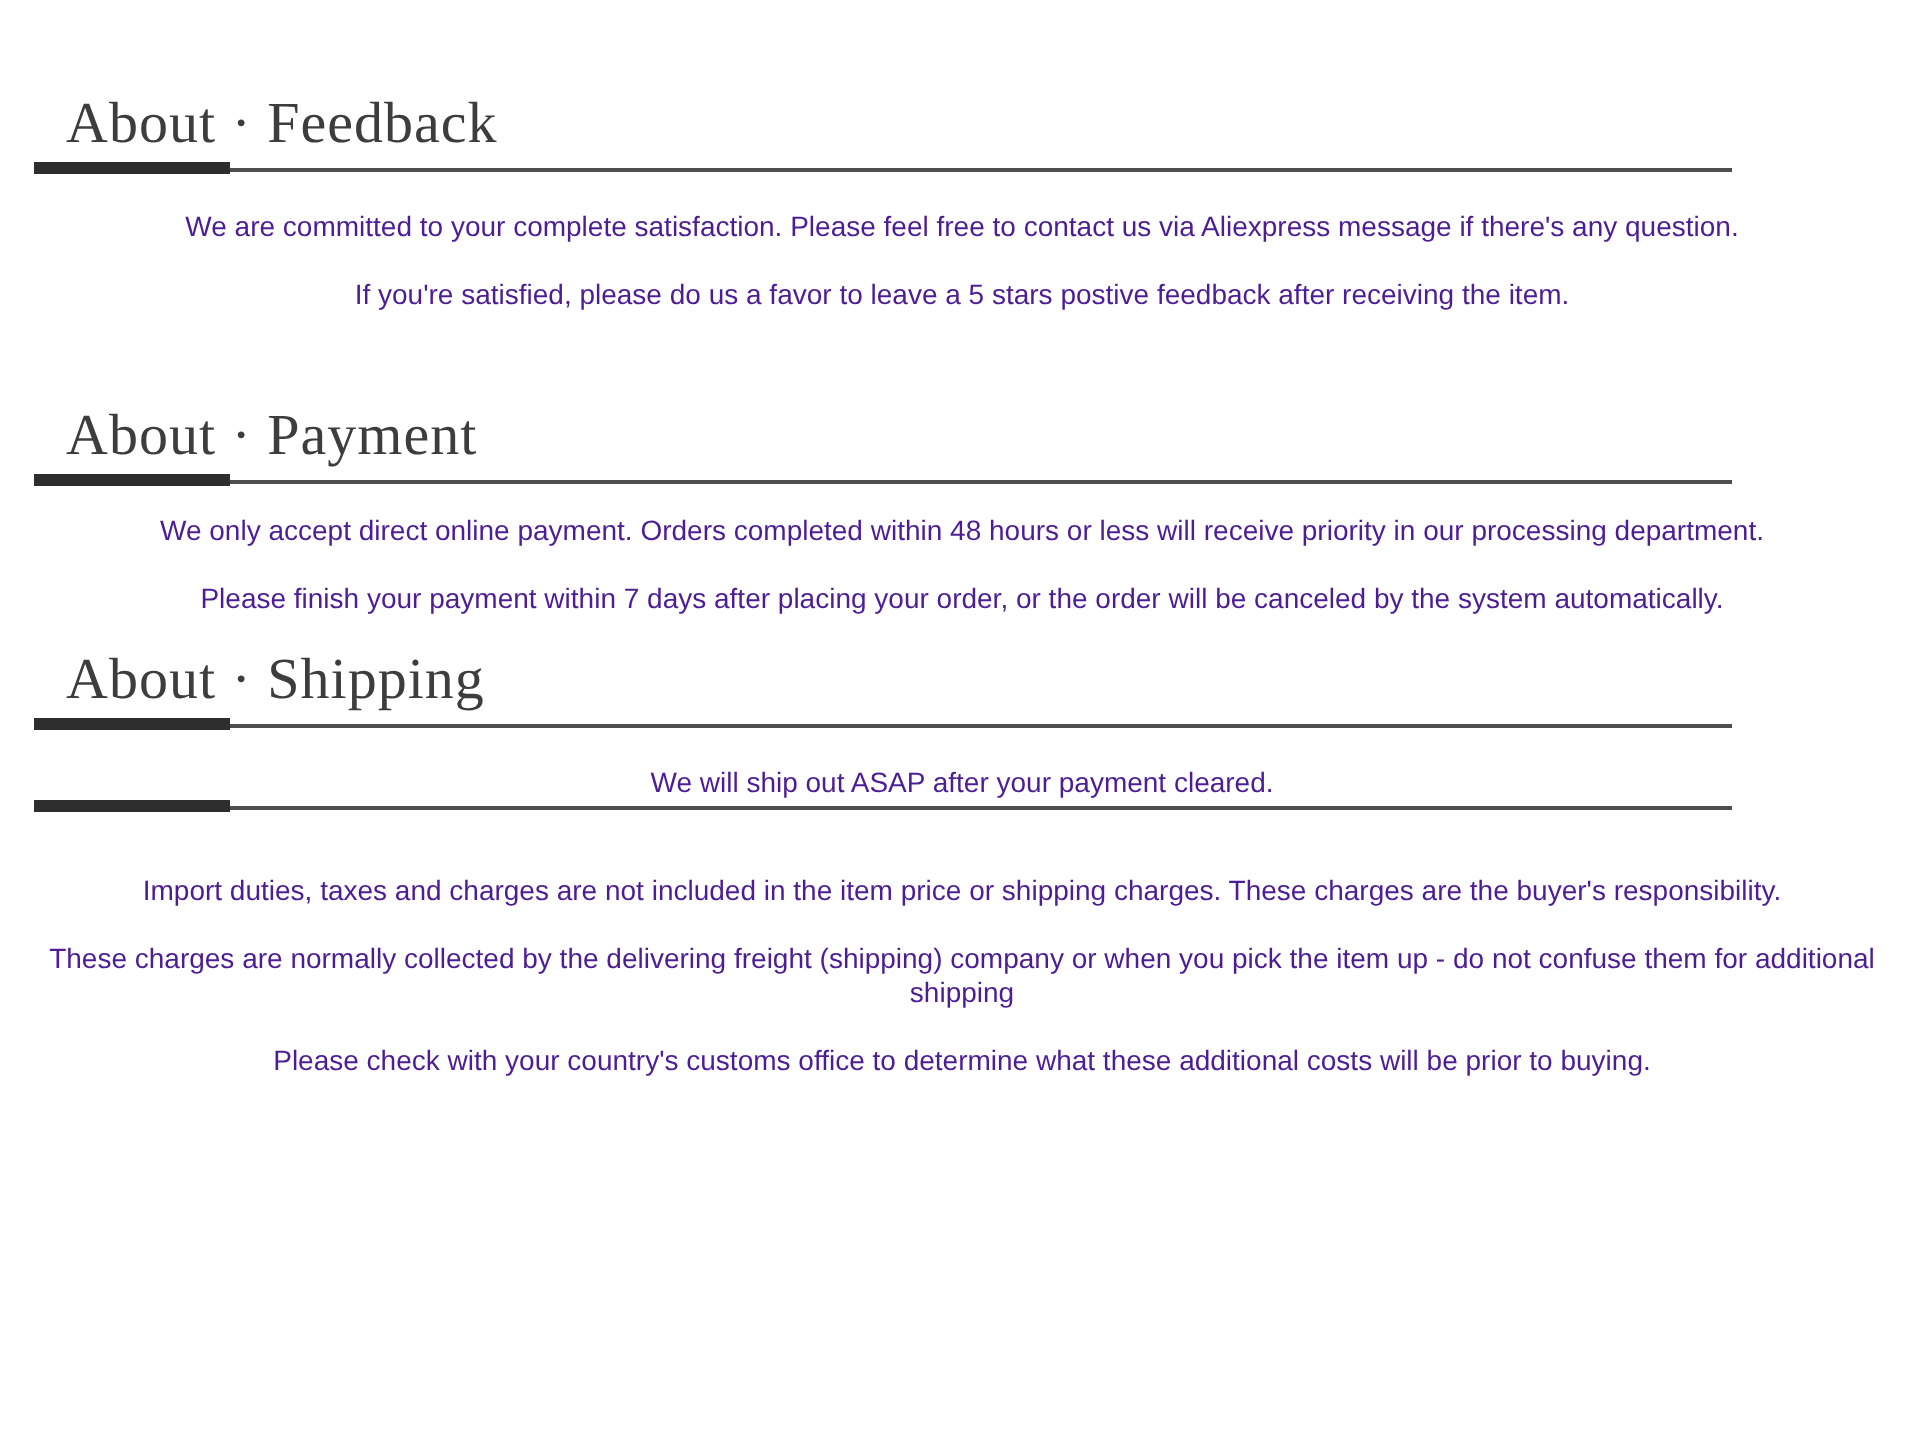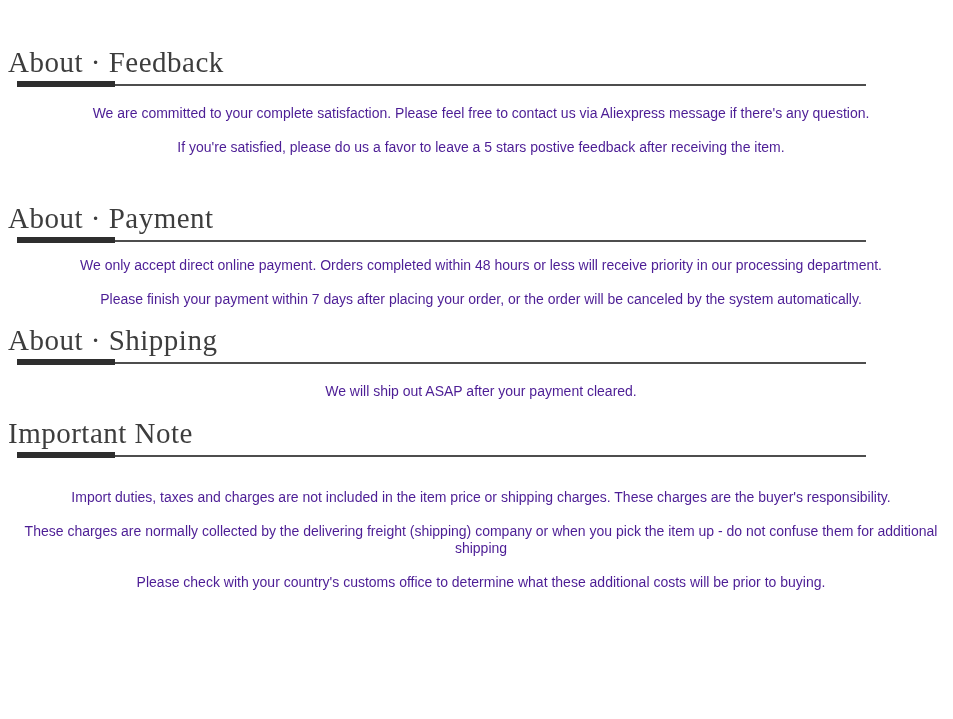--- a/index.html
+++ b/index.html
@@ -20,21 +20,21 @@
     background: #ffffff;
     overflow: hidden; 
   }
   .sec-title {
     font-family: "Liberation Serif", "DejaVu Serif", serif;
     font-weight: 400;
     font-size: 29px;
     line-height: 32px;
     color: #3d3d3d;
     letter-spacing: 0.5px;
-    margin: 0 0 3px 8px;
+    margin: 0 0 3px 33px;
   }
   .rule {
     position: relative;
     height: 6px;
     width: 849px;
     margin-left: 17px;
   }
   .rule::after {            
     content: "";
     position: absolute;
@@ -91,20 +91,19 @@
     <p class="body-text">Please finish your payment within 7 days after placing your order, or the order will be canceled by the system automatically.</p>
   </section>
 
   <section class="sec s3">
     <h2 class="sec-title">About · Shipping</h2>
     <div class="rule"></div>
     <p class="body-text lead">We will ship out ASAP after your payment cleared.</p>
   </section>
 
   <section class="sec s4">
-    <h2 class="sec-title">Important Note</h2>
     <div class="rule"></div>
     <p class="body-text lead">Import duties, taxes and charges are not included in the item price or shipping charges. These charges are the buyer's responsibility.</p>
     <p class="body-text">These charges are normally collected by the delivering freight (shipping) company or when you pick the item up - do not confuse them for additional shipping</p>
     <p class="body-text">Please check with your country's customs office to determine what these additional costs will be prior to buying.</p>
   </section>
 
 </div>
 
 </body></html>

